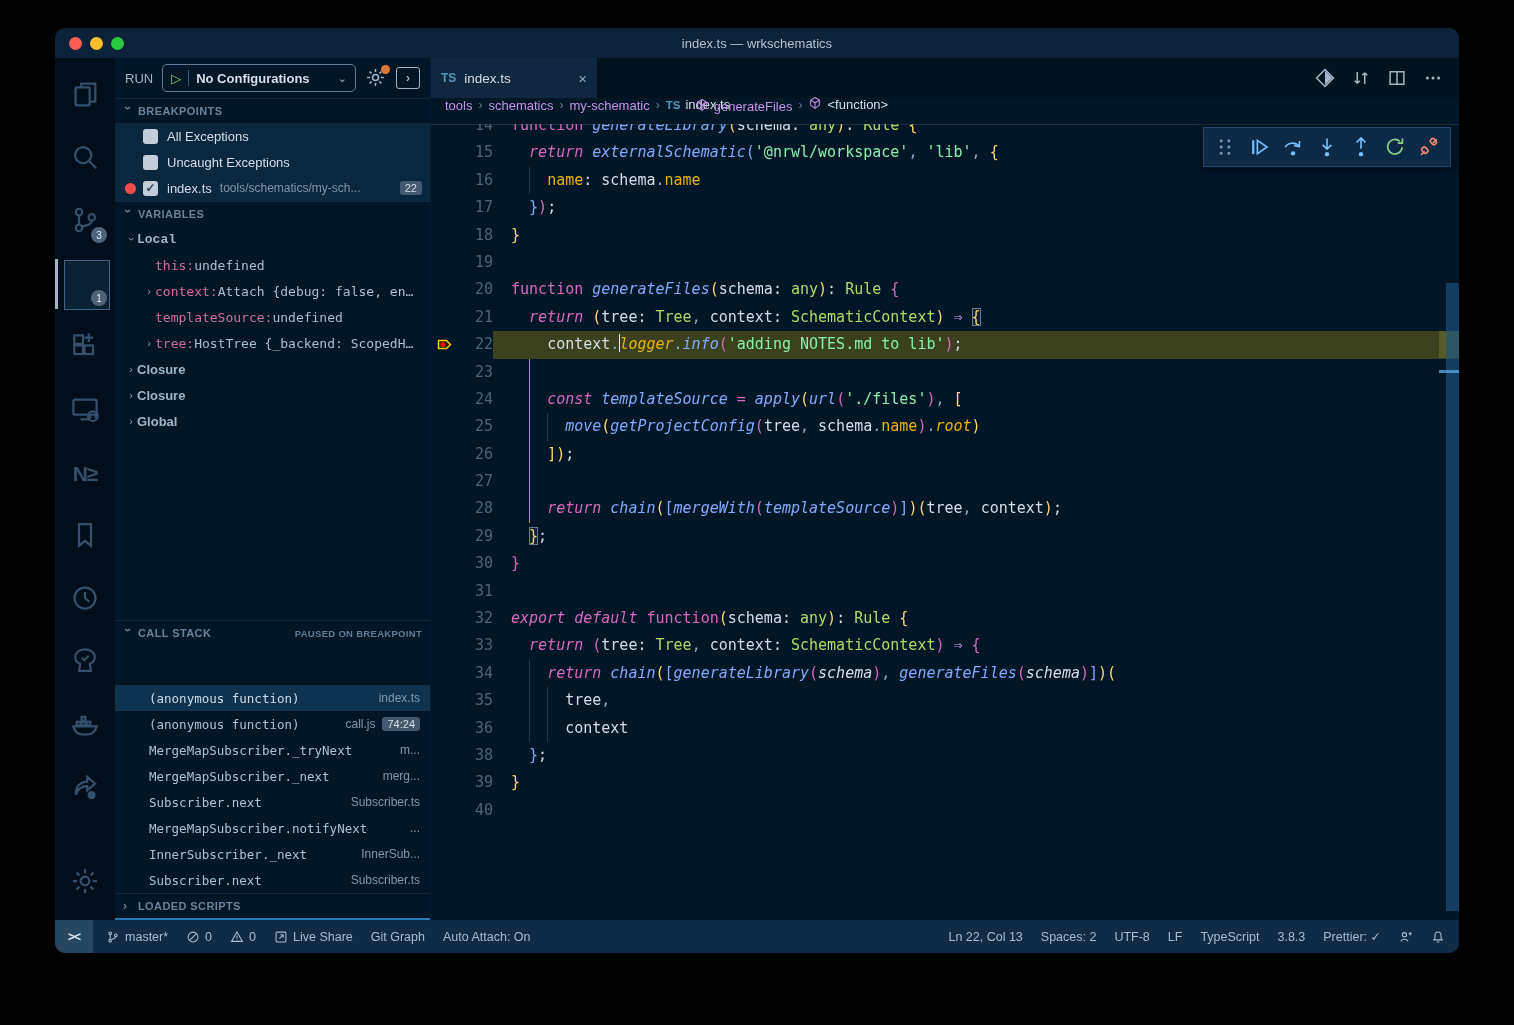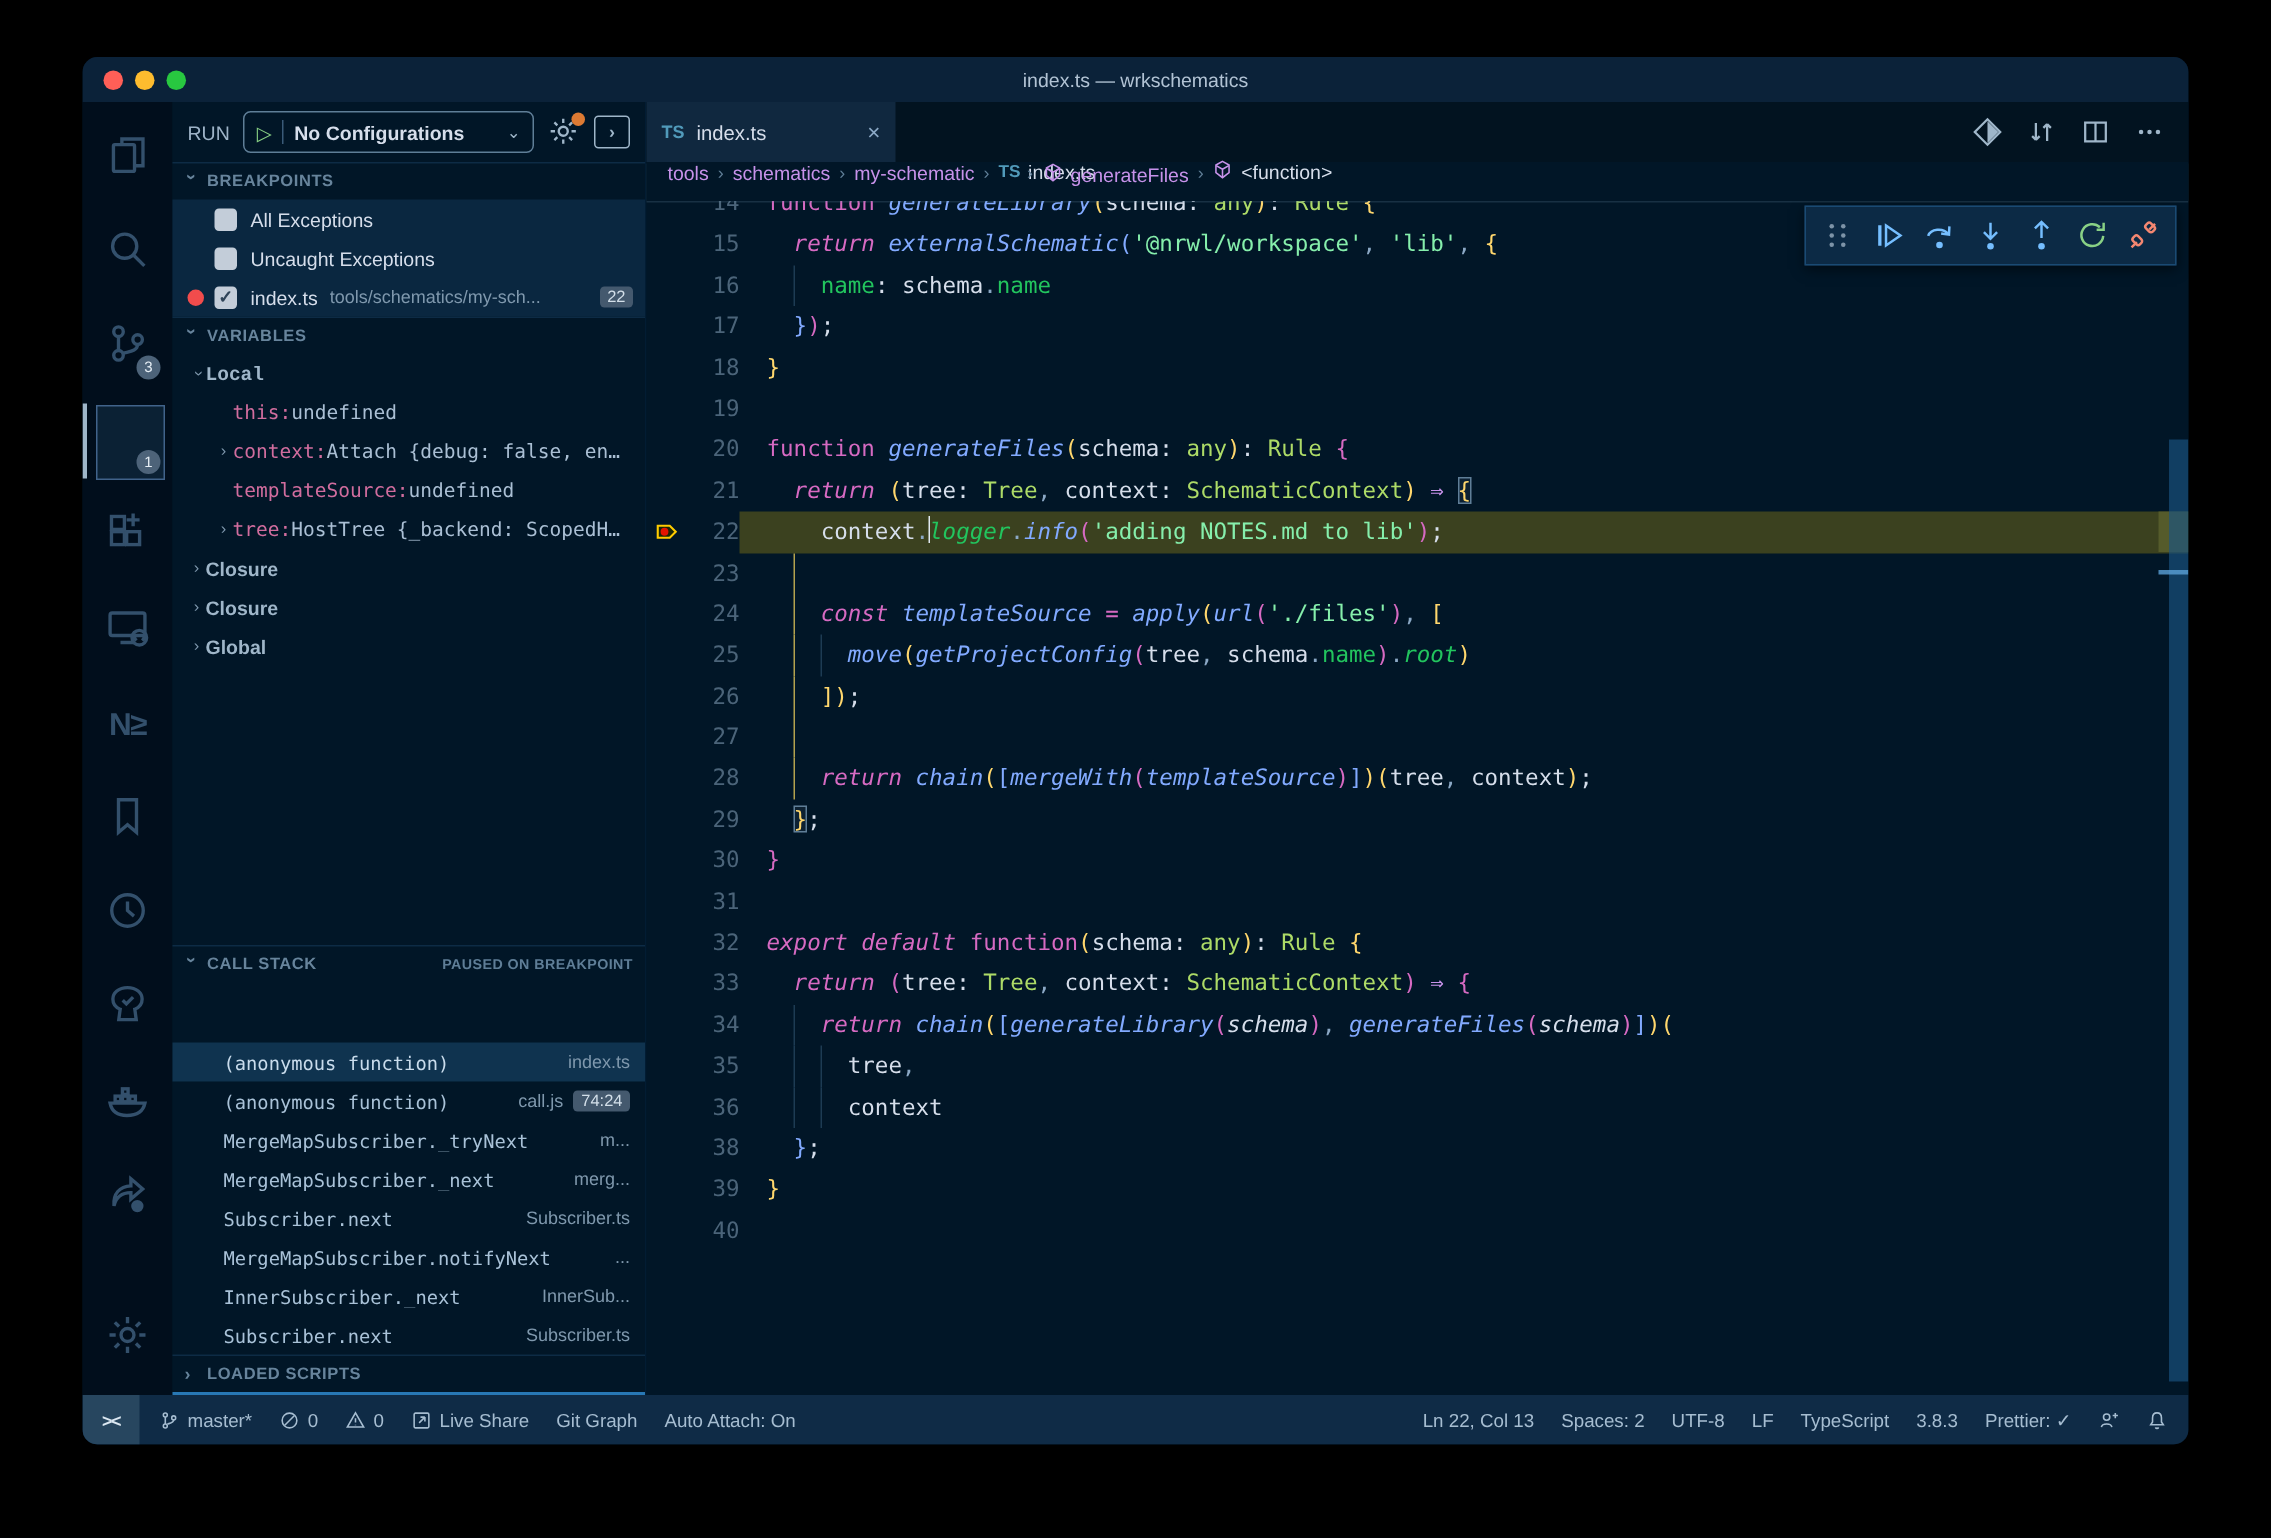--- a/index.html
+++ b/index.html
@@ -1,18 +1,18 @@
 <!DOCTYPE html>
 <html><head>
 <meta charset="utf-8">
 <style>
   html,body{margin:0;padding:0;background:#000;width:1514px;height:1025px;overflow:hidden;
     font-family:"Liberation Sans",sans-serif;-webkit-font-smoothing:antialiased;}
   .screen{position:relative;width:1514px;height:1025px;background:#000;}
-  .window{position:absolute;left:55px;top:38px;width:1404px;height:925px;border-radius:10px;
+  .window{position:absolute;left:55px;top:28px;width:1404px;height:925px;border-radius:10px;
     overflow:hidden;background:#011627;box-shadow:0 18px 60px rgba(0,0,0,.8);display:flex;flex-direction:column;}
   
   .titlebar{height:30px;background:#0b2239;display:flex;align-items:center;position:relative;flex:0 0 30px;}
   .lights{display:flex;gap:8px;margin-left:14px;}
   .light{width:13px;height:13px;border-radius:50%;}
   .titlebar .title{position:absolute;left:0;right:0;text-align:center;font-size:13px;color:#b2c3d4;}
   
   .main{flex:1;display:flex;min-height:0;}
   
   .activitybar{width:60px;background:#010e1c;display:flex;flex-direction:column;align-items:center;padding-top:6px;}
@@ -92,21 +92,21 @@
   .codelines{margin-top:-12px;}
   .row{display:flex;height:27.4px;line-height:27.4px;position:relative;}
   .bpcol{width:26px;flex:0 0 26px;position:relative;cursor:pointer;}
   .bpcol svg{position:absolute;left:6px;top:6px;width:17px;height:15px;}
   .num{width:36px;flex:0 0 36px;text-align:right;color:#4b6479;cursor:pointer;}
   .linewrap{flex:1;position:relative;padding-left:18px;white-space:pre;cursor:text;}
   .row.current .linewrap{background:#3b411f;}
   .guide{position:absolute;top:0;bottom:0;width:1px;background:#1d3b53;}
   .guide.active{background:#b3a14e;}
   .it{font-style:italic;}
-  .c-k{color:#d66ac2;} .c-b{color:#82aaff;} .c-t{color:#22c55e;} .c-g{color:#addb67;}
+  .c-k{color:#d66ac2;} .c-b{color:#82aaff;} .c-t{color:#eab308;} .c-g{color:#addb67;}
   .c-s{color:#86efac;} .c-f{color:#d6deeb;} .c-m{color:#8ba8c5;} .c-y{color:#ffd76d;} .c-p{color:#c792ea;}
   .boxed{outline:1px solid #5f7e97;outline-offset:-1px;background:rgba(255,255,255,.05);}
   .cursor-caret{display:inline-block;width:1.5px;height:18px;background:#e0e9f2;vertical-align:-3px;margin:0 -1px 0 -0.5px;}
   
   .scrollzone{position:absolute;right:0;top:0;bottom:0;width:20px;z-index:6;}
   .ov-mark{position:absolute;right:0;width:20px;}
   .sb-thumb{position:absolute;right:0;width:13px;background:rgba(26,85,131,.65);}
   
   .dbg-toolbar{position:absolute;top:3px;right:8px;height:38px;background:#0c2a45;border:1px solid #1a4a73;
     display:flex;align-items:center;padding:0 4px;z-index:10;box-shadow:0 2px 8px rgba(0,0,0,.55);}

